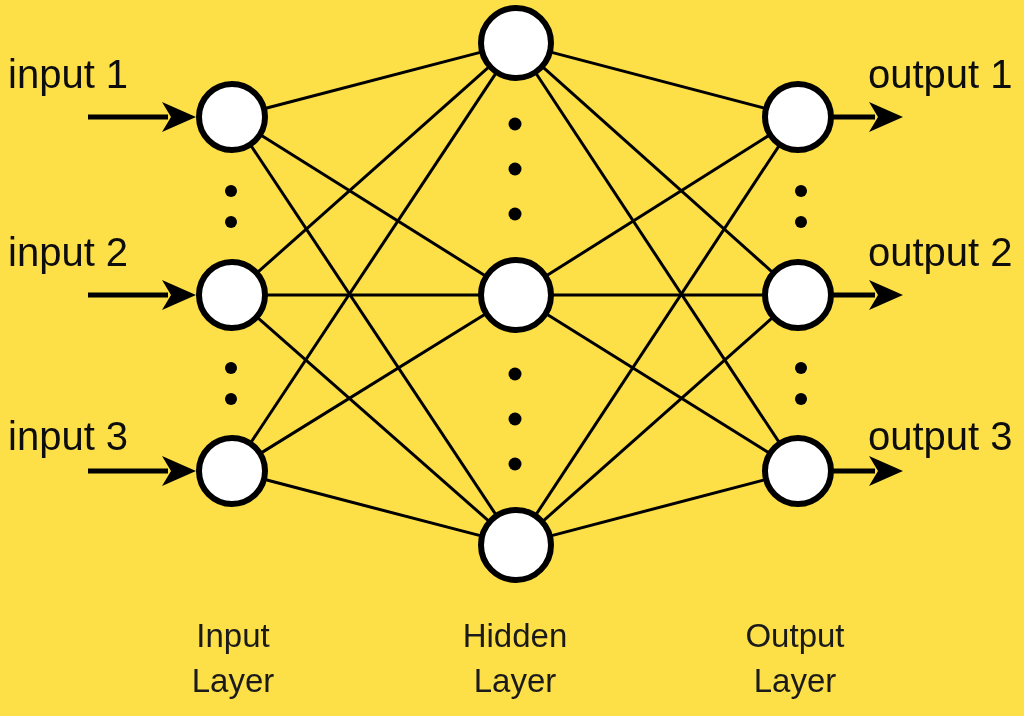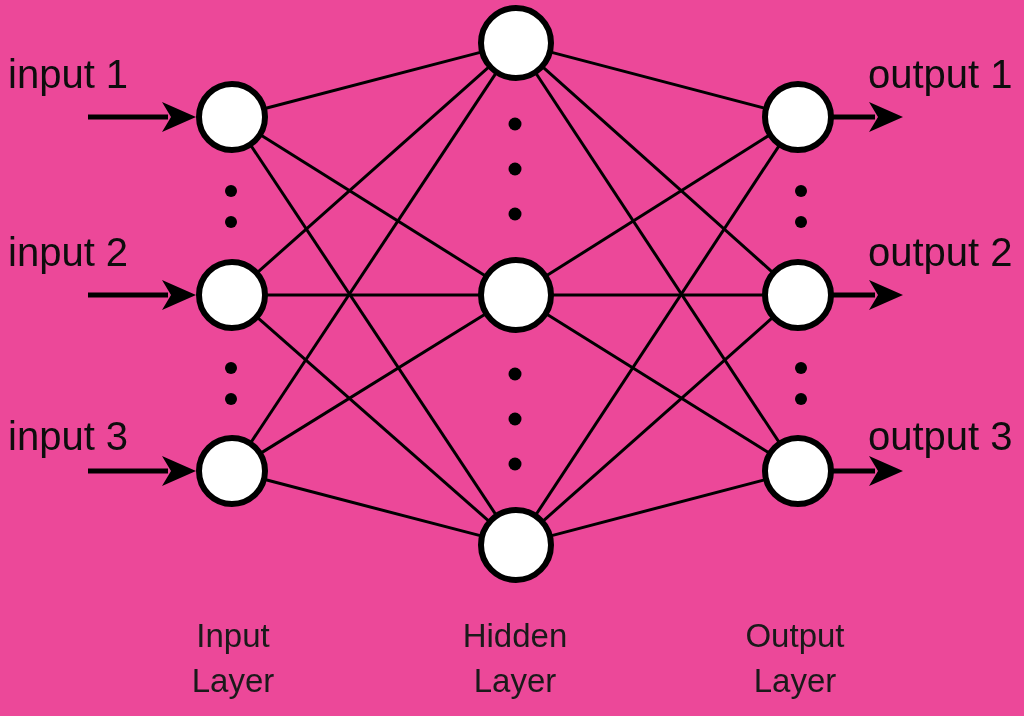--- a/index.html
+++ b/index.html
@@ -10,21 +10,21 @@
   body {
     width: 1024px;
     height: 716px;
     font-family: "Liberation Sans", sans-serif;
     overflow: hidden;
   }
   #diagram-root {
     position: relative;
     width: 1024px;
     height: 716px;
-    background: #ec4899;
+    background: #fde047;
   }
   svg#nn-svg {
     display: block;
     width: 1024px;
     height: 716px;
   }
   .edge {
     stroke: #000000;
     stroke-width: 3;
     fill: none;

